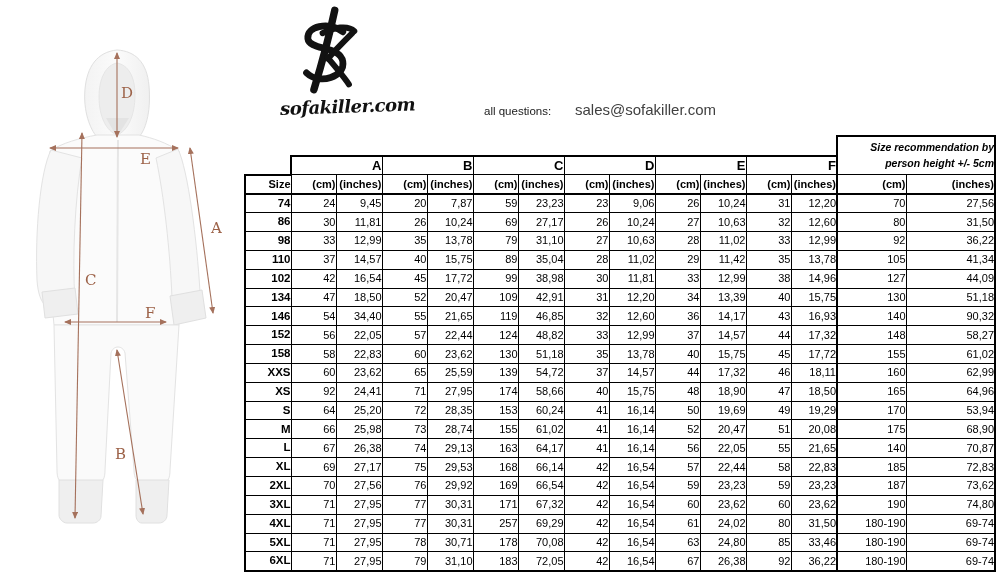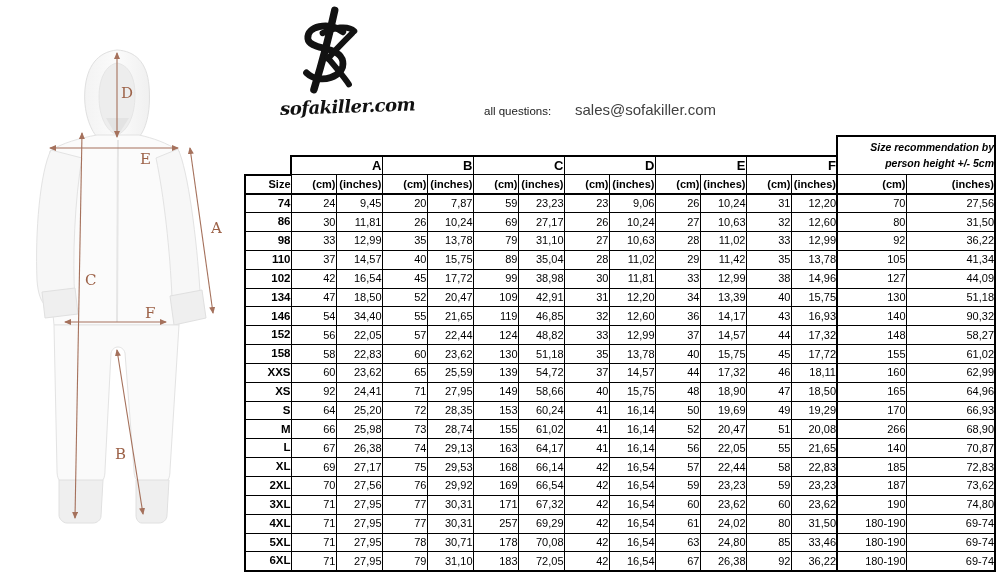--- a/index.html
+++ b/index.html
@@ -349,21 +349,21 @@
           <td>18,11</td>
           <td class="rec-l">160</td>
           <td>62,99</td>
         </tr>
         <tr>
           <td class="size-cell">XS</td>
           <td>92</td>
           <td>24,41</td>
           <td>71</td>
           <td>27,95</td>
-          <td>149</td>
+          <td>174</td>
           <td>58,66</td>
           <td>40</td>
           <td>15,75</td>
           <td>48</td>
           <td>18,90</td>
           <td>47</td>
           <td>18,50</td>
           <td class="rec-l">165</td>
           <td>64,96</td>
         </tr>
@@ -375,37 +375,37 @@
           <td>28,35</td>
           <td>153</td>
           <td>60,24</td>
           <td>41</td>
           <td>16,14</td>
           <td>50</td>
           <td>19,69</td>
           <td>49</td>
           <td>19,29</td>
           <td class="rec-l">170</td>
-          <td>66,93</td>
+          <td>53,94</td>
         </tr>
         <tr>
           <td class="size-cell">M</td>
           <td>66</td>
           <td>25,98</td>
           <td>73</td>
           <td>28,74</td>
           <td>155</td>
           <td>61,02</td>
           <td>41</td>
           <td>16,14</td>
           <td>52</td>
           <td>20,47</td>
           <td>51</td>
           <td>20,08</td>
-          <td class="rec-l">266</td>
+          <td class="rec-l">175</td>
           <td>68,90</td>
         </tr>
         <tr>
           <td class="size-cell">L</td>
           <td>67</td>
           <td>26,38</td>
           <td>74</td>
           <td>29,13</td>
           <td>163</td>
           <td>64,17</td>

